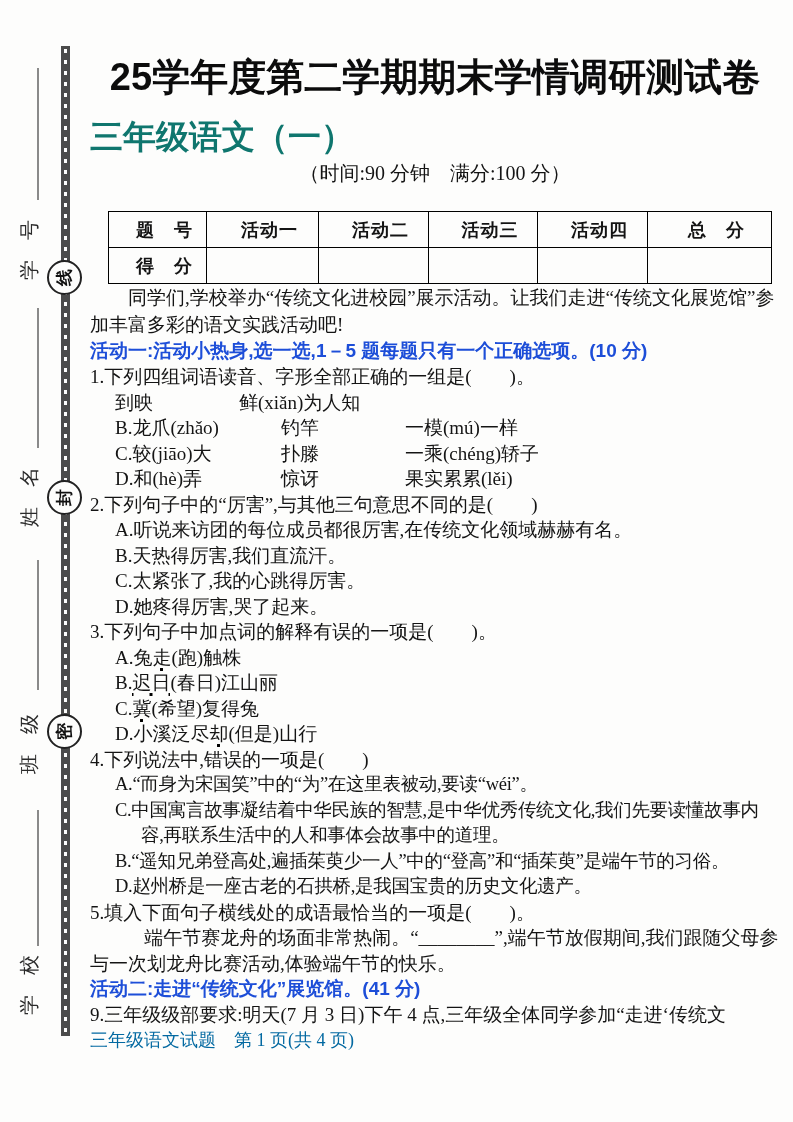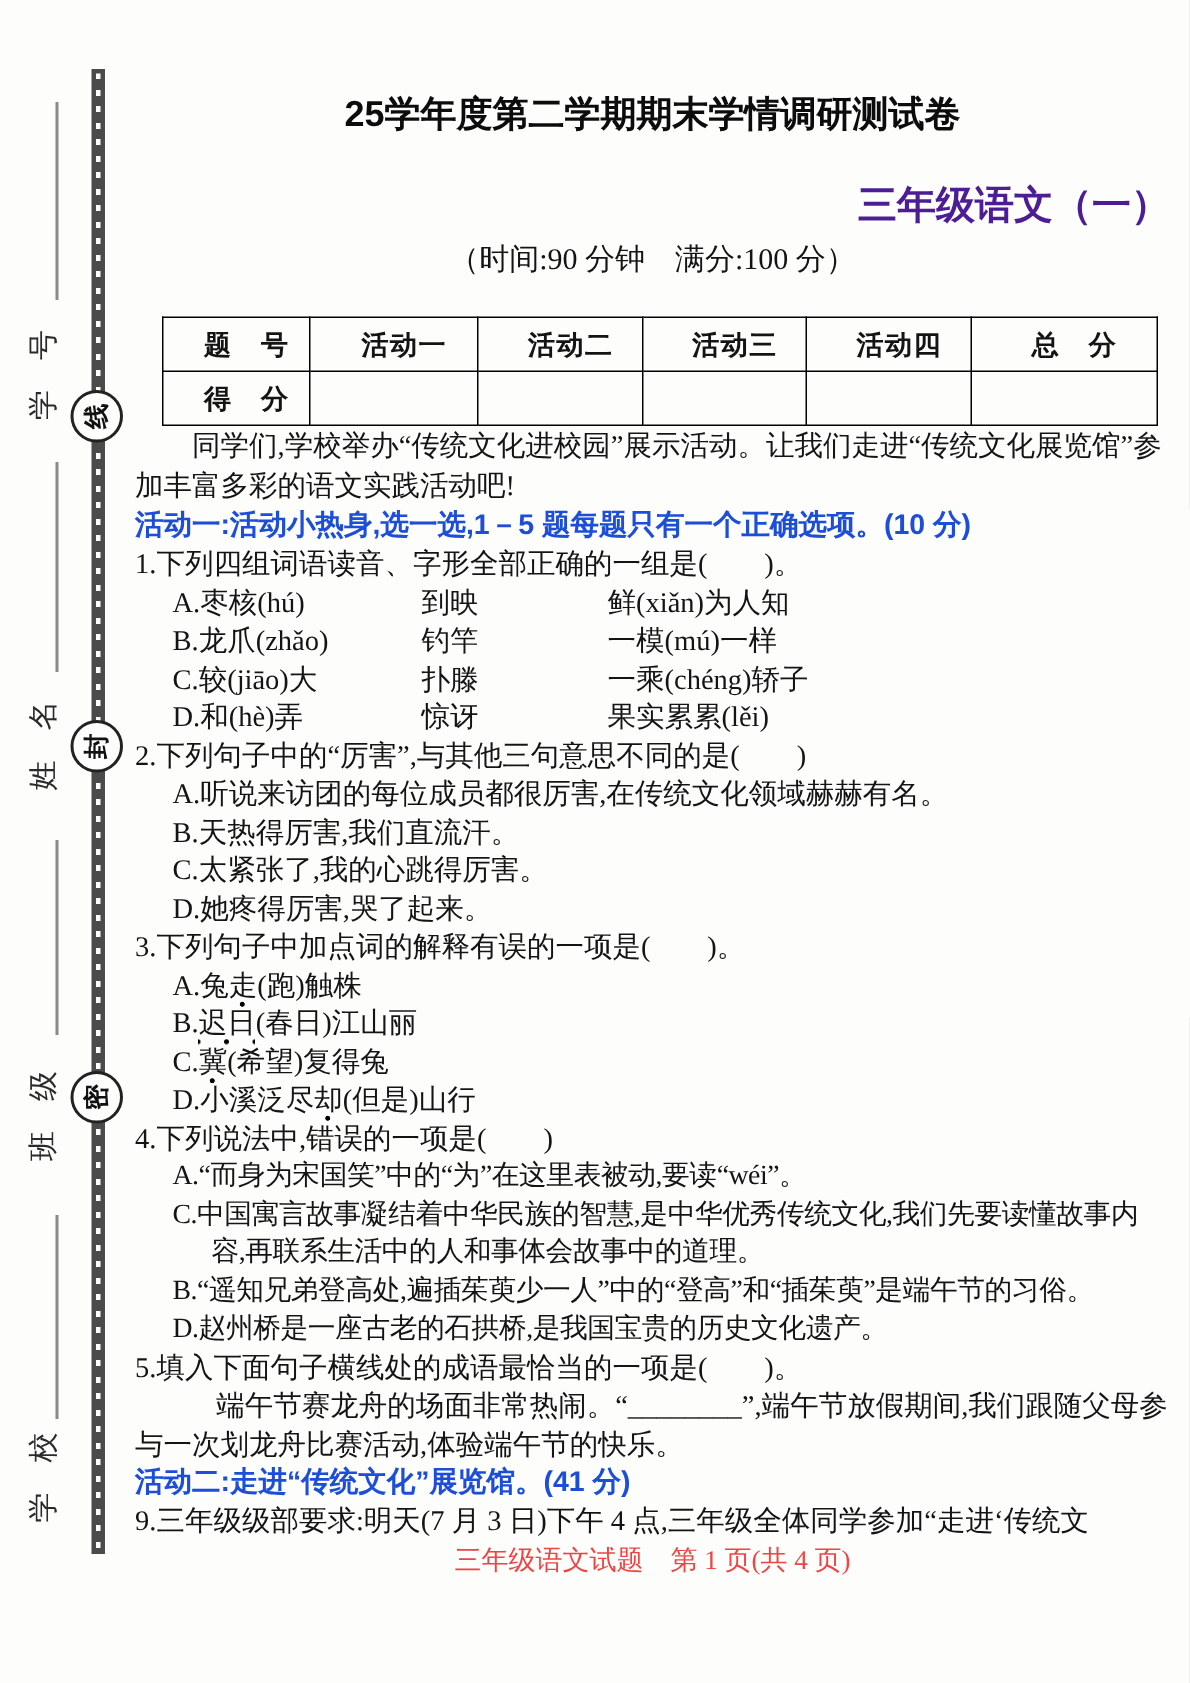--- a/index.html
+++ b/index.html
@@ -23,22 +23,22 @@
   .sl1 { top:237px; } .sl2 { top:484px; } .sl3 { top:731px; } .sl4 { top:972px; }
   .seal-circle { position:absolute; left:47px; width:31px; height:31px; border:2px solid #222;
     border-radius:50%; background:#fdfdfc; display:flex; align-items:center; justify-content:center; z-index:2; }
   .sc1 { top:260px; } .sc2 { top:480px; } .sc3 { top:714px; }
   .seal-circle span { transform:rotate(-90deg); font-size:17px; font-weight:bold; color:#111; }
 
   
   .content { position:absolute; left:90px; top:48px; width:690px; z-index:0; }
   .content p { margin:0; }
   .title { margin:0; text-align:center; font-family:"Liberation Sans",sans-serif;
-    font-weight:bold; font-size:24px; line-height:58px; letter-spacing:0px; color:#0c0c0c; }
-  .subtitle { margin:8px 0 0; text-align:right; font-weight:bold; font-size:26px; line-height:46px; color:#4c1d95; }
+    font-weight:bold; font-size:38px; line-height:58px; letter-spacing:0px; color:#0c0c0c; }
+  .subtitle { margin:8px 0 0; text-align:left; font-weight:bold; font-size:33px; line-height:46px; color:#0f766e; }
   .meta { margin-top:8px; text-align:center; font-size:20px; line-height:27px; }
 
   table.score { border-collapse:collapse; width:664px; margin:24px 0 0 18px; table-layout:fixed; }
   table.score td { border:1.6px solid #000; height:35px; text-align:center; vertical-align:middle;
     font-size:18px; padding:0; }
   table.score td.hd { font-family:"Liberation Sans",sans-serif; font-weight:bold; letter-spacing:1px;padding-left:14px; }
   .cw1{width:14.5%} .cw2{width:17%} .cw3{width:16.5%} .cw4{width:16.5%} .cw5{width:16.5%} .cw6{width:19%}
 
   .intro { margin-top:14px; font-size:19px; line-height:27px; text-indent:2em; }
   .sec-head { margin-top:3px; font-family:"Liberation Sans",sans-serif; font-weight:bold;
@@ -48,21 +48,21 @@
   .opt3 { display:flex; }
   .opt3 .c1 { width:166px; } .opt3 .c2 { width:124px; } .opt3 .c3 { flex:1; }
   .opt2 { display:flex;flex-direction:column; }
   .opt2 .ca { width:235px; } .opt2 .cb { flex:1; }
   .q4opts { font-size:18.5px; letter-spacing:-0.3px; }
   .hang { padding-left:26px; text-indent:-26px; }
   .q5body { text-indent:2.85em; }
   .dot { background-image:radial-gradient(circle, #000 1.4px, transparent 1.9px);
     background-size:1em 5px; background-repeat:repeat-x; background-position:center bottom;
     padding-bottom:4px; }
-  .footer { margin-top:5px; text-align:center; font-size:18px; line-height:24px; color:#ef4444; }
+  .footer { margin-top:5px; font-size:18px; line-height:24px; color:#0369a1; }
 </style>
 </head>
 <body>
 
 <div class="page">
 
   <div class="seal-line">
       <div class="dashes"></div>
     </div>
   <div class="write-line wl1"></div>
@@ -111,21 +111,20 @@
     </table>
 
     <p class="intro">同学们,学校举办“传统文化进校园”展示活动。让我们走进“传统文化展览馆”参加丰富多彩的语文实践活动吧!</p>
 
     <p class="sec-head">活动一:活动小热身,选一选,1－5 题每题只有一个正确选项。(10 分)</p>
 
     <div class="q">
       <p class="stem">1.下列四组词语读音、字形全部正确的一组是(　　)。</p>
       <div class="opts">
         <p class="opt3">
-          <span class="c1">A.枣核(hú)</span>
           <span class="c2">到映</span>
           <span class="c3">鲜(xiǎn)为人知</span>
         </p>
         <p class="opt3">
           <span class="c1">B.龙爪(zhǎo)</span>
           <span class="c2">钓竿</span>
           <span class="c3">一模(mú)一样</span>
         </p>
         <p class="opt3">
           <span class="c1">C.较(jiāo)大</span>

